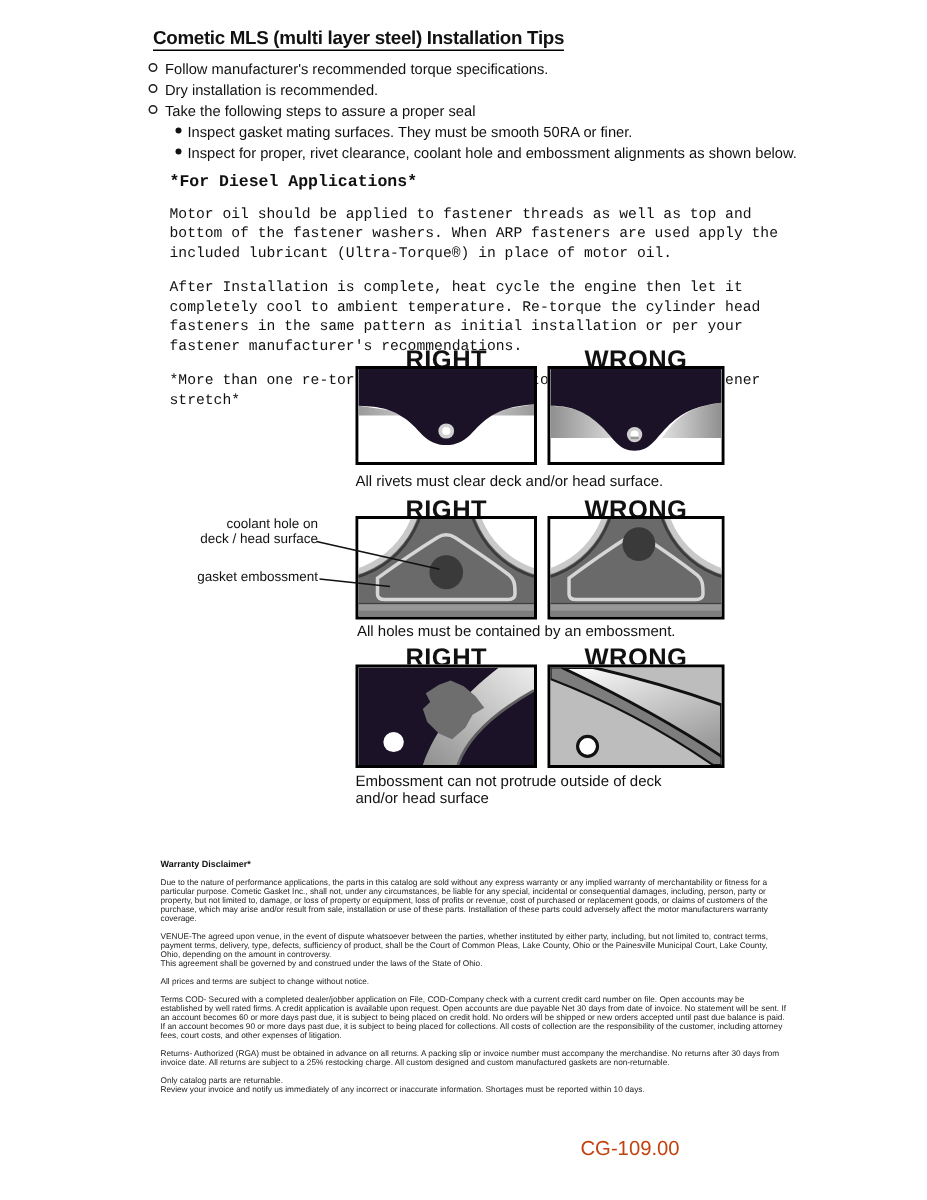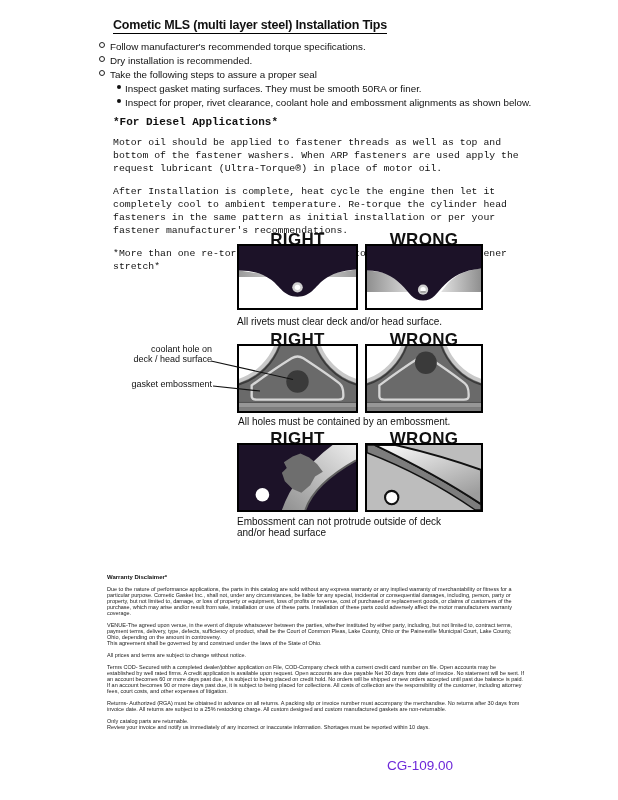--- a/index.html
+++ b/index.html
@@ -5,21 +5,21 @@
   html,body { margin:0; padding:0; background:#e8e8e8; }
   .page {
     position:relative; width:618px; height:800px; background:#ffffff;
     margin:0 auto; overflow:hidden;
     font-family:"Liberation Sans", sans-serif; color:#111;
   }
   .abs { position:absolute; }
 
   
   .doc-title {
-    left:113px; top:18px; font-size:12.5px; font-weight:bold; letter-spacing:-0.2px;
+    left:102px; top:18px; font-size:12.5px; font-weight:bold; letter-spacing:-0.2px;
     border-bottom:1.5px solid #000; padding-bottom:1px; white-space:nowrap;
   }
   .bullets { left:99px; top:40px; width:440px; font-size:9.8px; line-height:14px; }
   .b-row { display:flex; align-items:center; }
   .b-row.sub { padding-left:18px; }
   .dot-o {
     width:4px; height:4px; border:1px solid #222; border-radius:50%;
     display:inline-block; margin-right:5px; flex:0 0 auto; position:relative; top:-2px;
   }
   .dot-f {
@@ -36,21 +36,21 @@
   .panel { box-sizing:border-box; border:2.5px solid #000; background:#fff; }
   .panel svg { display:block; width:100%; height:100%; }
   .fig-cap { font-size:10px; line-height:11px; color:#111; }
   .side-label { font-size:9px; line-height:9.5px; text-align:right; color:#111; }
 
   
   .disclaimer { left:107px; top:574px; width:418px; font-size:5.5px; line-height:6px; color:#222; }
   .disclaimer h3 { font-size:6px; font-weight:bold; margin:0 0 6px 0; color:#111; }
   .disclaimer p { margin:0 0 6px 0; }
   .disclaimer p.tight { margin-bottom:0; }
-  .footer-code { left:387px; top:758px; font-size:13.5px; color:#6d28d9; }
+  .footer-code { left:387px; top:758px; font-size:13.5px; color:#c2410c; }
 </style>
 </head>
 <body>
 
 <div class="page">
 
   <div class="abs doc-title">Cometic MLS (multi layer steel) Installation Tips</div>
 
   <div class="abs bullets">
     <div class="b-row">
@@ -70,21 +70,21 @@
         <span>Inspect gasket mating surfaces.  They must be smooth 50RA or finer.</span>
       </div>
     <div class="b-row sub">
         <span class="dot-f"></span>
         <span>Inspect for proper, rivet clearance, coolant hole and embossment alignments as shown below.</span>
       </div>
   </div>
 
   <div class="abs diesel">
     <h2>*For Diesel Applications*</h2>
-    <p>Motor oil should be applied to fastener threads as well as top and bottom of the fastener washers. When ARP fasteners are used apply the request lubricant (Ultra-Torque®) in place of motor oil.</p>
+    <p>Motor oil should be applied to fastener threads as well as top and bottom of the fastener washers. When ARP fasteners are used apply the included lubricant (Ultra-Torque®) in place of motor oil.</p>
     <p>After Installation is complete, heat cycle the engine then let it completely cool to ambient temperature. Re-torque the cylinder head fasteners in the same pattern as initial installation or per your fastener manufacturer's recommendations.</p>
     <p>*More than one re-torque may be required to achieve proper fastener stretch*</p>
   </div>
 
   <div class="abs fig-label" style="left:237px;top:230px;width:121px;">RIGHT</div>
   <div class="abs fig-label" style="left:365px;top:230px;width:118px;">WRONG</div>
 
   <div class="abs panel" style="left:237px;top:244px;width:121px;height:66px;">
     <svg viewBox="0 0 120 66" preserveAspectRatio="none">
       <defs>

